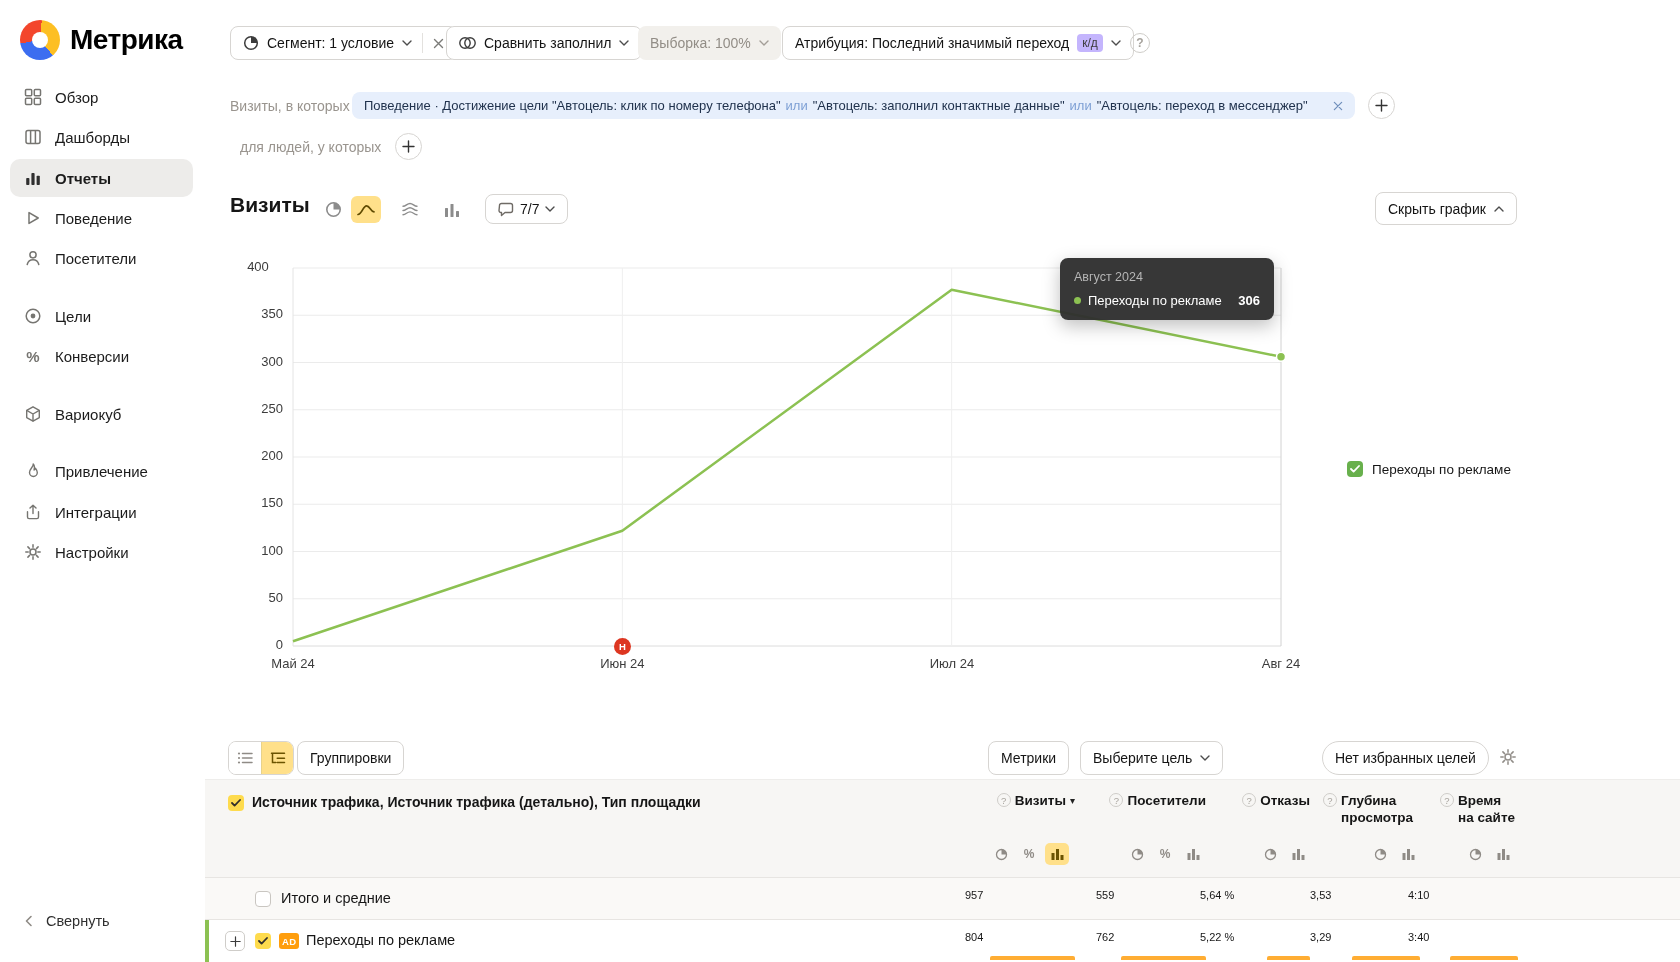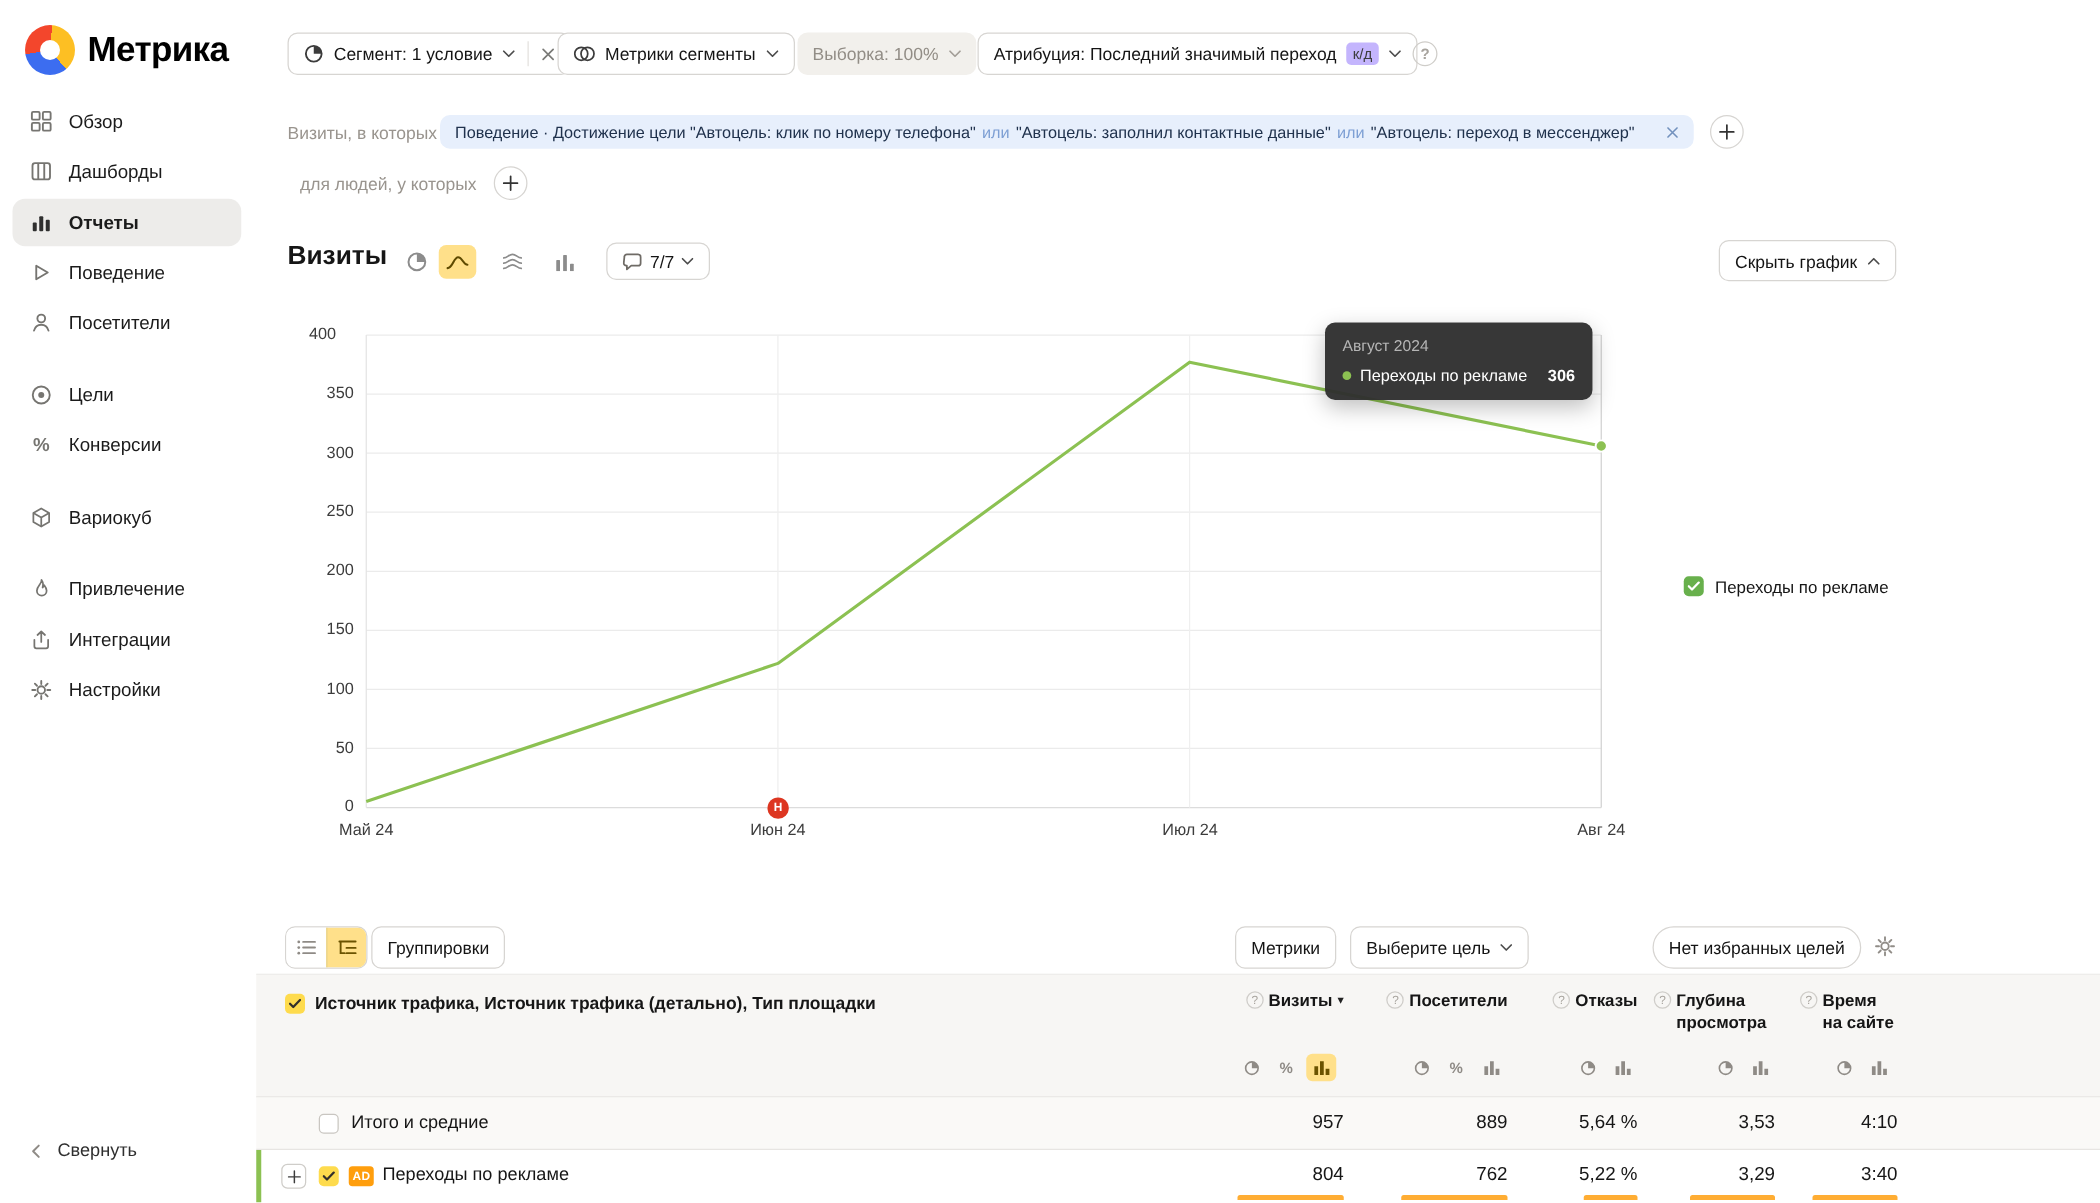--- a/index.html
+++ b/index.html
@@ -76,21 +76,21 @@
 .qico{width:14px;height:14px;border:1px solid #cfcdc9;border-radius:50%;font-size:9.5px;font-weight:400;color:#a7a39d;display:inline-flex;align-items:center;justify-content:center;flex:none;margin-top:1px;cursor:pointer;}
 .sort{font-size:10px;color:#222;margin-top:3px;}
 .mico{position:absolute;top:63px;width:24px;height:22px;border-radius:5px;display:flex;align-items:center;justify-content:center;color:#8f8b86;cursor:pointer;}
 .mico.sel{background:#ffe08a;color:#6b5300;}
 .mico .pcts{font-size:12px;font-weight:700;}
 
 .trow{position:absolute;left:0;width:100%;height:42px;}
 .row-tot{top:878px;background:#faf9f7;border-bottom:1px solid #e7e5e2;}
 .row-ad{top:920px;background:#fff;}
 .row-label{position:absolute;font-size:14.5px;white-space:nowrap;}
-.val{position:absolute;top:11px;width:110px;text-align:right;font-size:15px;}
+.val{position:absolute;top:11px;width:110px;text-align:left;font-size:11px;}
 .stripe{position:absolute;left:0;top:0;width:4px;height:100%;background:#8cc152;}
 .expand{position:absolute;left:20px;top:11px;width:20px;height:20px;border:1px solid #cfcdc9;border-radius:5px;background:#fff;color:#3c3c3c;display:flex;align-items:center;justify-content:center;cursor:pointer;}
 .ad-badge{position:absolute;left:74px;top:13px;height:16px;padding:0 3px;border-radius:3px;background:#ff9e0d;color:#fff;font-size:9.5px;font-weight:700;display:flex;align-items:center;letter-spacing:.3px;}
 .bar{position:absolute;top:36px;height:4px;background:#ffad33;border-radius:2px 2px 0 0;}
 svg{display:block;}
 </style>
 </head>
 <body>
 
 <div class="app">
@@ -230,21 +230,21 @@
         </span>
     </div>
 
     <div class="abtn" style="left:241px;top:26px">
       <span style="display:flex;color:#3c3c3c">
           <svg width="17" height="14" viewBox="0 0 17 14" fill="none" stroke="currentColor" stroke-width="1.4">
             <circle cx="6" cy="7" r="5.2"></circle>
             <circle cx="11" cy="7" r="5.2"></circle>
           </svg>
         </span>
-      <span>Метрики сегменты</span>
+      <span>Сравнить заполнил</span>
       <span class="chv">
           <svg viewBox="0 0 10 6" width="10" height="6" fill="none" stroke="currentColor" stroke-width="1.4" stroke-linecap="round" stroke-linejoin="round">
             <path d="M1 1l4 4 4-4"></path>
           </svg>
         </span>
     </div>
 
     <div class="abtn ghost" style="left:433px;top:26px">
       <span>Выборка: 100%</span>
       <span class="chv">
@@ -549,21 +549,21 @@
             <rect x="5" y="1" width="3" height="11"></rect>
             <rect x="9.5" y="7" width="3" height="5"></rect>
           </svg>
         </span>
     </div>
 
     <div class="trow row-tot">
       <span class="cb cb-empty" style="position:absolute;left:50px;top:13px"></span>
       <span class="row-label" style="left:76px;top:12px">Итого и средние</span>
       <span class="val" style="left:760px">957</span>
-      <span class="val" style="left:891px">889</span>
+      <span class="val" style="left:891px">559</span>
       <span class="val" style="left:995px">5,64 %</span>
       <span class="val" style="left:1105px">3,53</span>
       <span class="val" style="left:1203px">4:10</span>
     </div>
 
     <div class="trow row-ad">
       <span class="stripe"></span>
       <span class="expand">
           <svg width="11" height="11" viewBox="0 0 13 13" fill="none" stroke="currentColor" stroke-width="1.4" stroke-linecap="round">
             <path d="M6.5 1v11M1 6.5h11"></path>

